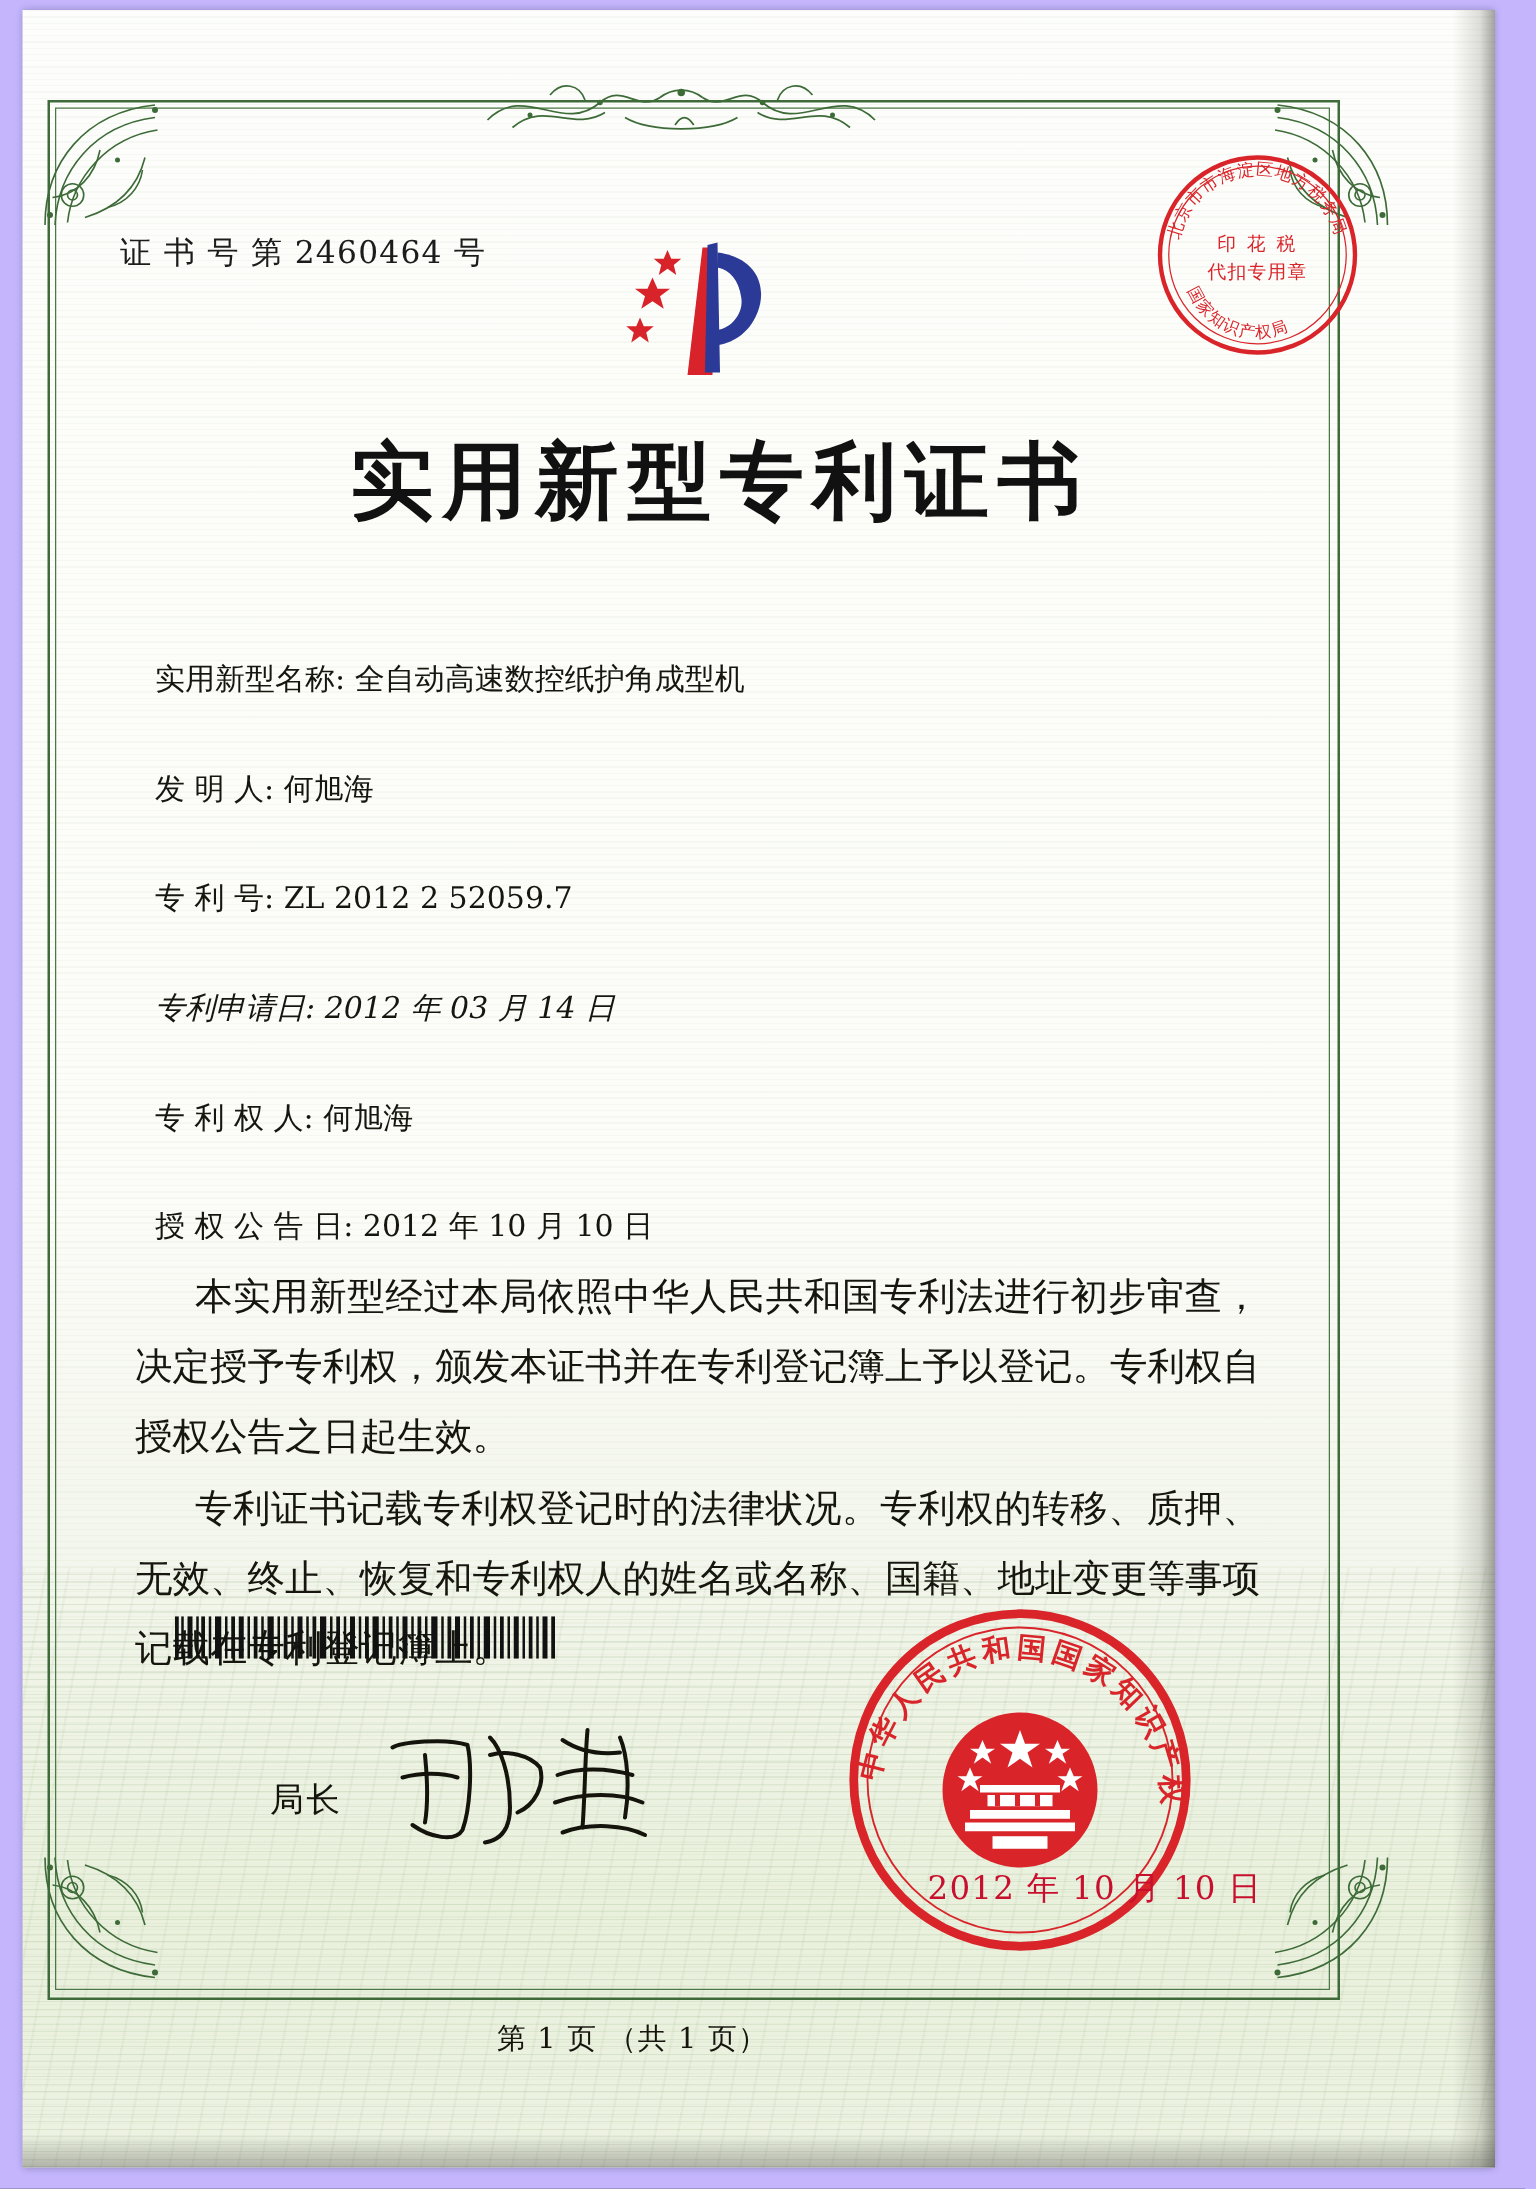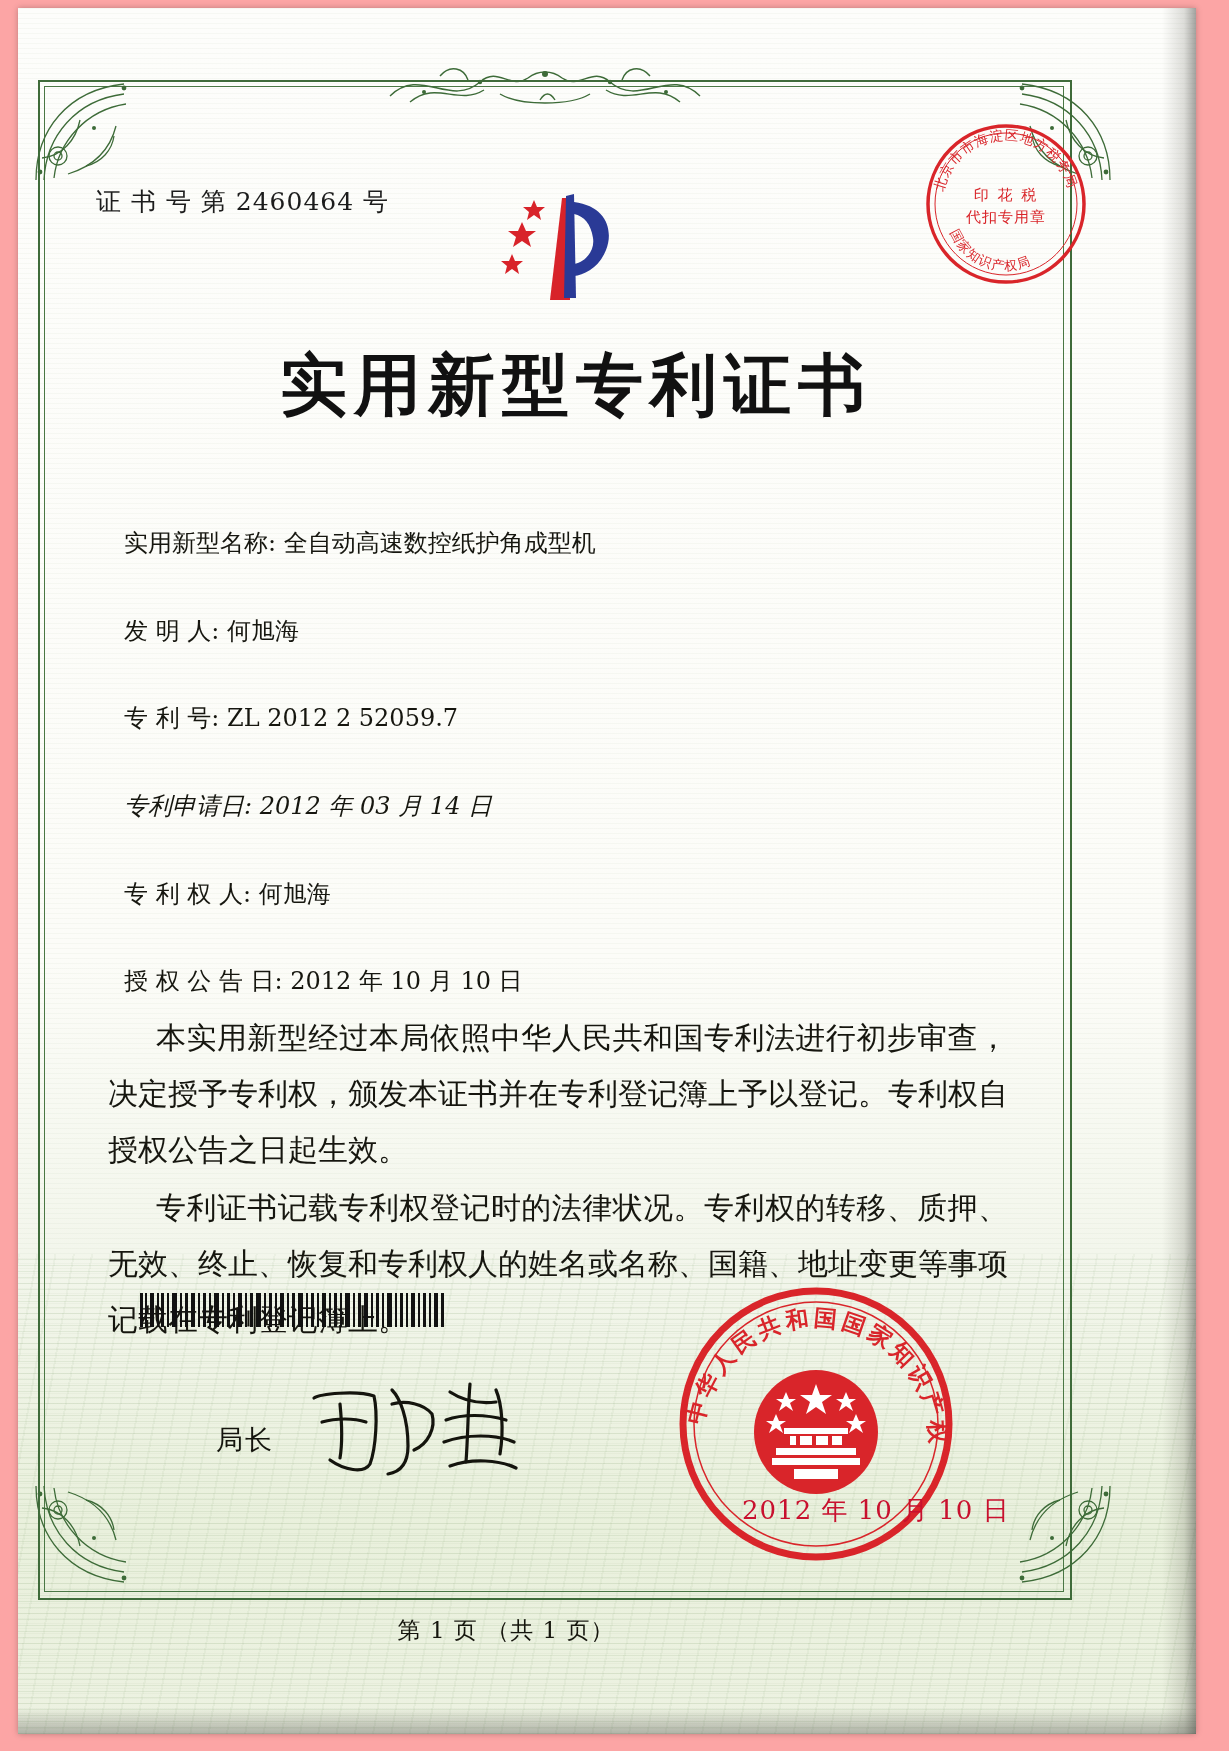--- a/index.html
+++ b/index.html
@@ -13,21 +13,21 @@
     overflow: hidden;
     font-family: "DejaVu Serif", "Liberation Serif", serif;
   }
 
   
   .page {
     position: absolute;
     left: 0; top: 0;
     width: 1229px;
     height: 1751px;
-    background: #fca5a5;
+    background: #c4b5fd;
   }
   .paper {
     position: absolute;
     left: 18px; top: 8px;
     width: 1178px;
     height: 1726px;
     background: linear-gradient(180deg,#fdfdfb 0%, #fcfcf8 55%, #f3f6ec 72%, #e9f0dc 88%, #edf2e2 100%);
     box-shadow: 0 0 6px rgba(0,0,0,0.25);
   }
   .paper-shadow-right {

